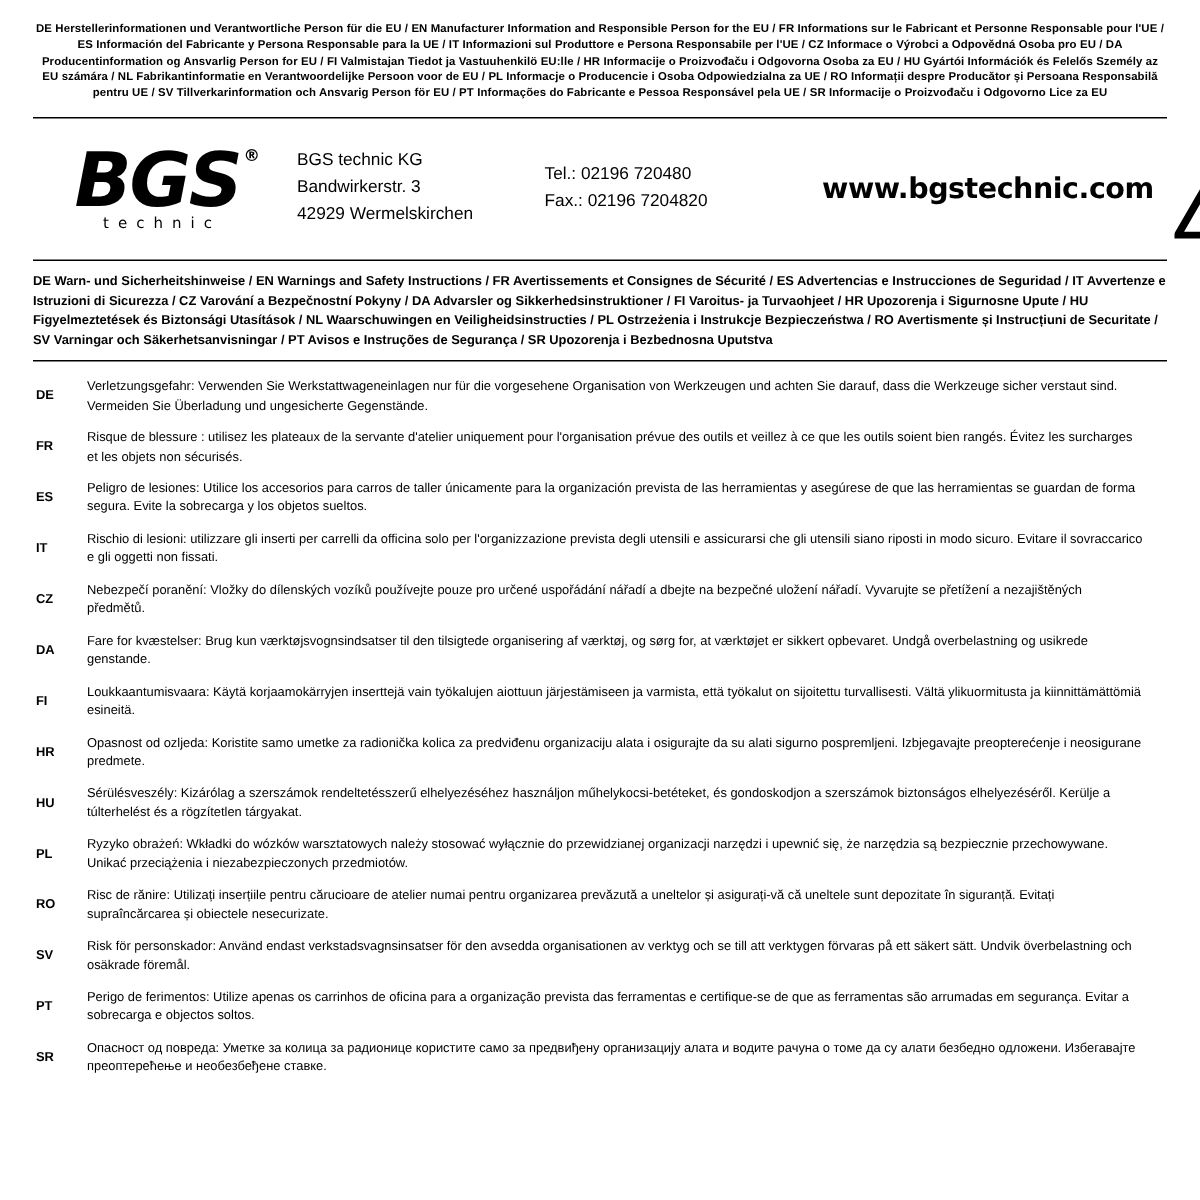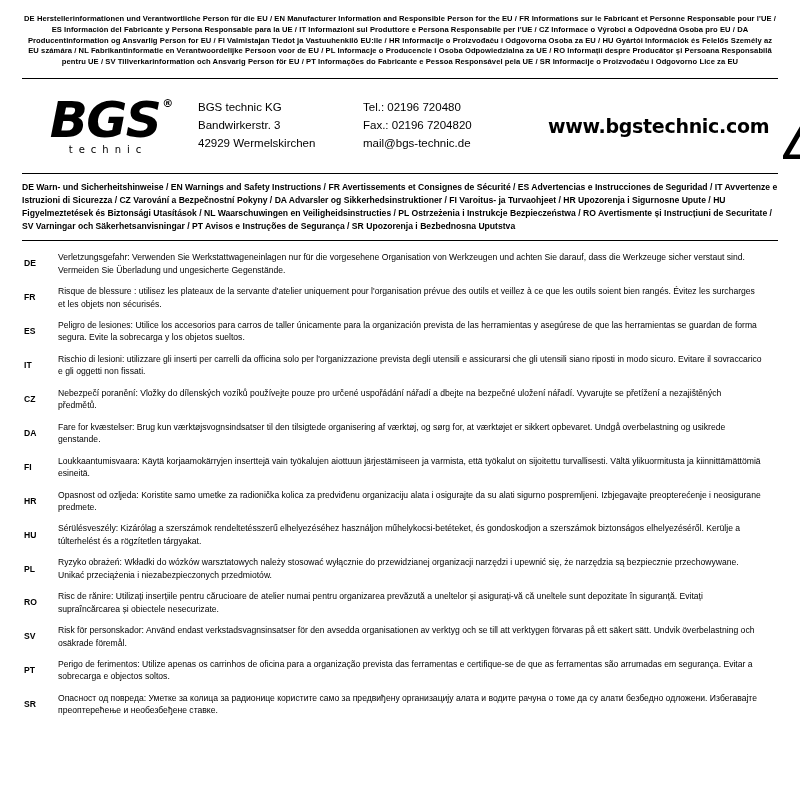--- a/index.html
+++ b/index.html
@@ -160,21 +160,20 @@
 
     <div class="addr">
       <div>BGS technic KG</div>
       <div>Bandwirkerstr. 3</div>
       <div>42929 Wermelskirchen</div>
     </div>
 
     <div class="contact">
       <div>Tel.: 02196 720480</div>
       <div>Fax.: 02196 7204820</div>
-      <div>mail@bgs-technic.de</div>
     </div>
 
     <div class="website">www.bgstechnic.com</div>
 
     <div class="warn-tri">
       <svg width="76" height="66" viewBox="0 0 76 66" aria-hidden="true">
         <polygon points="38,2 74,64 2,64" fill="none" stroke="#000" stroke-width="5" stroke-linejoin="miter"></polygon>
         <rect x="34.5" y="22" width="7" height="23" fill="#000"></rect>
         <rect x="34.5" y="49" width="7" height="7" fill="#000"></rect>
       </svg>

